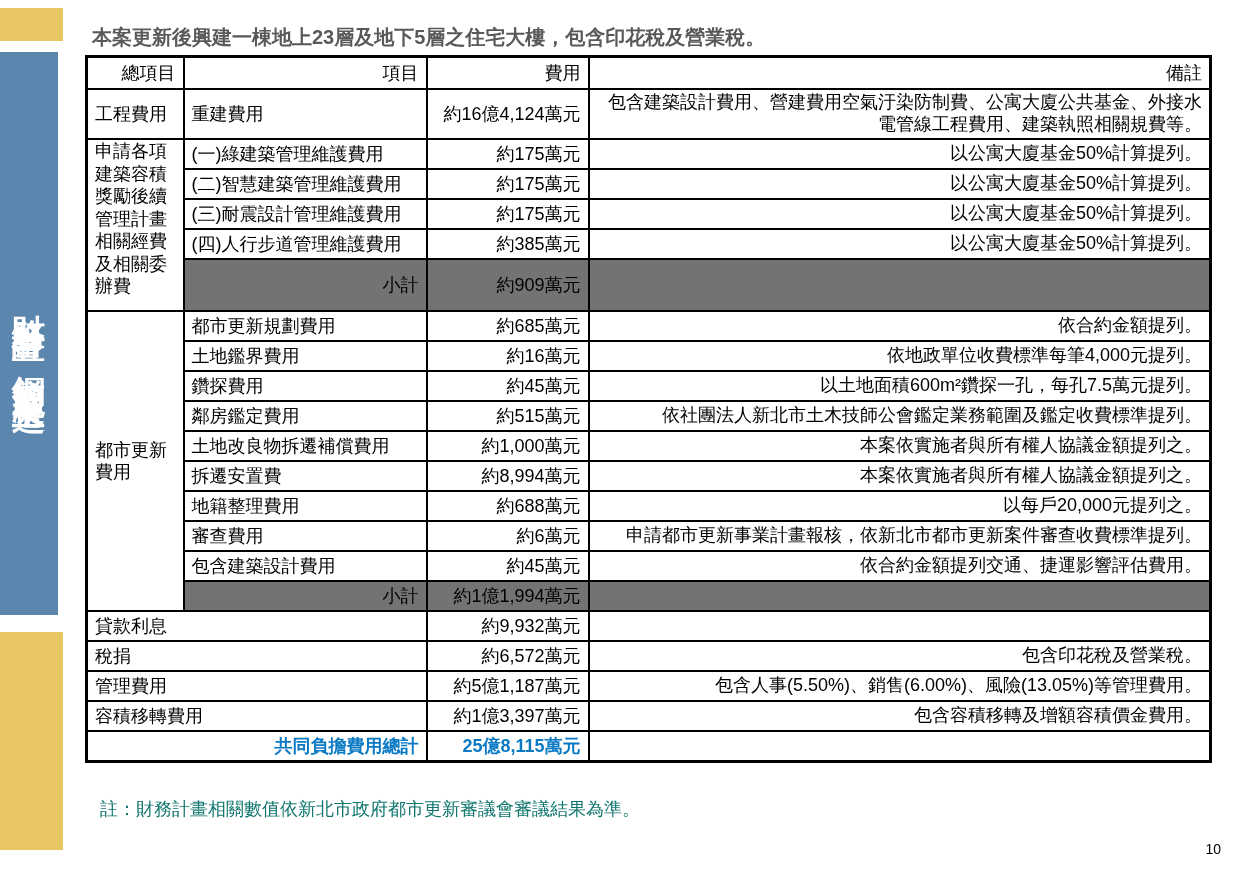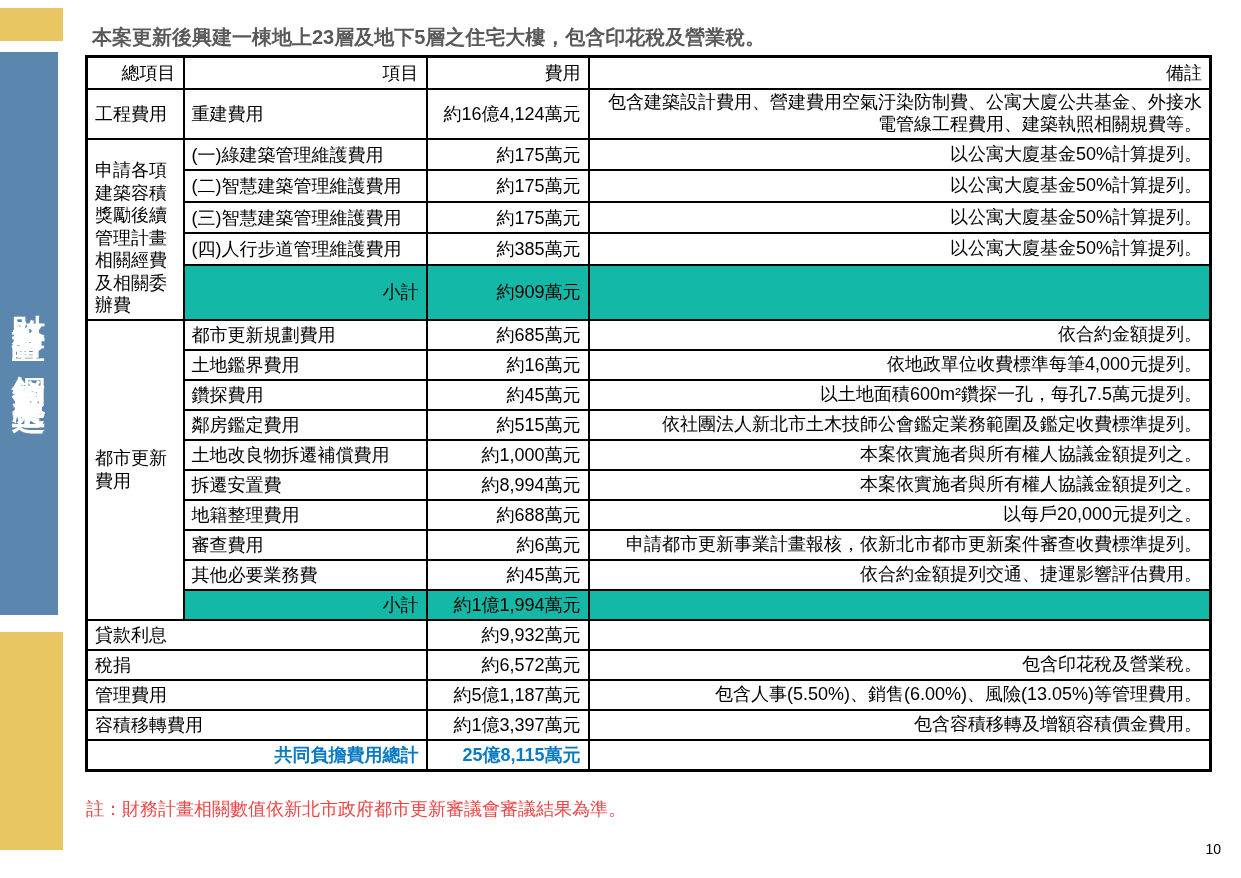--- a/index.html
+++ b/index.html
@@ -16,30 +16,30 @@
   .yellow-bottom{position:absolute;left:0;top:632px;width:63px;height:218px;background:#e8c662;}
 
   .slide-title{position:absolute;left:92px;top:24px;font-size:20px;font-weight:bold;color:#595959;}
 
   table.fin{position:absolute;left:85px;top:55px;width:1124px;border-collapse:collapse;
     table-layout:fixed;border:3px solid #000;}
   .fin th,.fin td{border:2px solid #000;font-size:18px;padding:2px 7px;vertical-align:middle;
     overflow:hidden;}
   .fin th{font-weight:normal;text-align:right;height:26px;}
   .group{vertical-align:middle;text-align:left;line-height:1.25;}
-  .group.top{vertical-align:top;padding-top:19px;}
+  .group.top{vertical-align:top;padding-top:0;}
   .item{text-align:left;}
   .fee{font-weight:normal;text-align:right;white-space:nowrap;font-size:17px;}
   .note{text-align:right;line-height:1.2;}
-  .gray{background:#14b8a6;}
+  .gray{background:#737373;}
   .sub-label{text-align:right;}
   .blue-txt{color:#0b7ac4;font-weight:bold;}
   .r1{height:50px;margin-top:48px;} .rs{height:25px;} .rsub{height:52px;} .r3{height:27px;} .rf{height:27px;} .rt{height:28px;padding-left:32px;}
 
-  .footnote{position:absolute;left:86px;top:797px;font-size:18px;color:#ef4444;}
+  .footnote{position:absolute;left:100px;top:797px;font-size:18px;color:#0f766e;}
   .page-num{position:absolute;right:20px;top:841px;font-size:14px;color:#000;}
 </style>
 </head>
 <body>
 
 <div class="yellow-top"></div>
 <div class="blue-bar">
   <div class="vtext">財務計畫 鋼筋混凝土造</div>
 </div>
 <div class="yellow-bottom"></div>
@@ -73,21 +73,21 @@
     <td class="item">(一)綠建築管理維護費用</td>
     <td class="fee">約175萬元</td>
     <td class="note">以公寓大廈基金50%計算提列。</td>
   </tr>
   <tr class="rs">
     <td class="item">(二)智慧建築管理維護費用</td>
     <td class="fee">約175萬元</td>
     <td class="note">以公寓大廈基金50%計算提列。</td>
   </tr>
   <tr class="rs">
-    <td class="item">(三)智慧建築管理維護費用</td>
+    <td class="item">(三)耐震設計管理維護費用</td>
     <td class="fee">約175萬元</td>
     <td class="note">以公寓大廈基金50%計算提列。</td>
   </tr>
   <tr class="rs">
     <td class="item">(四)人行步道管理維護費用</td>
     <td class="fee">約385萬元</td>
     <td class="note">以公寓大廈基金50%計算提列。</td>
   </tr>
   <tr class="rsub">
     <td class="gray sub-label">小計</td>
@@ -130,21 +130,21 @@
     <td class="item">地籍整理費用</td>
     <td class="fee">約688萬元</td>
     <td class="note">以每戶20,000元提列之。</td>
   </tr>
   <tr class="r3">
     <td class="item">審查費用</td>
     <td class="fee">約6萬元</td>
     <td class="note">申請都市更新事業計畫報核，依新北市都市更新案件審查收費標準提列。</td>
   </tr>
   <tr class="r3">
-    <td class="item">其他必要業務費</td>
+    <td class="item">包含建築設計費用</td>
     <td class="fee">約45萬元</td>
     <td class="note">依合約金額提列交通、捷運影響評估費用。</td>
   </tr>
   <tr class="r3">
     <td class="gray sub-label">小計</td>
     <td class="gray fee">約1億1,994萬元</td>
     <td class="gray"></td>
   </tr>
 
   <tr class="rf">

